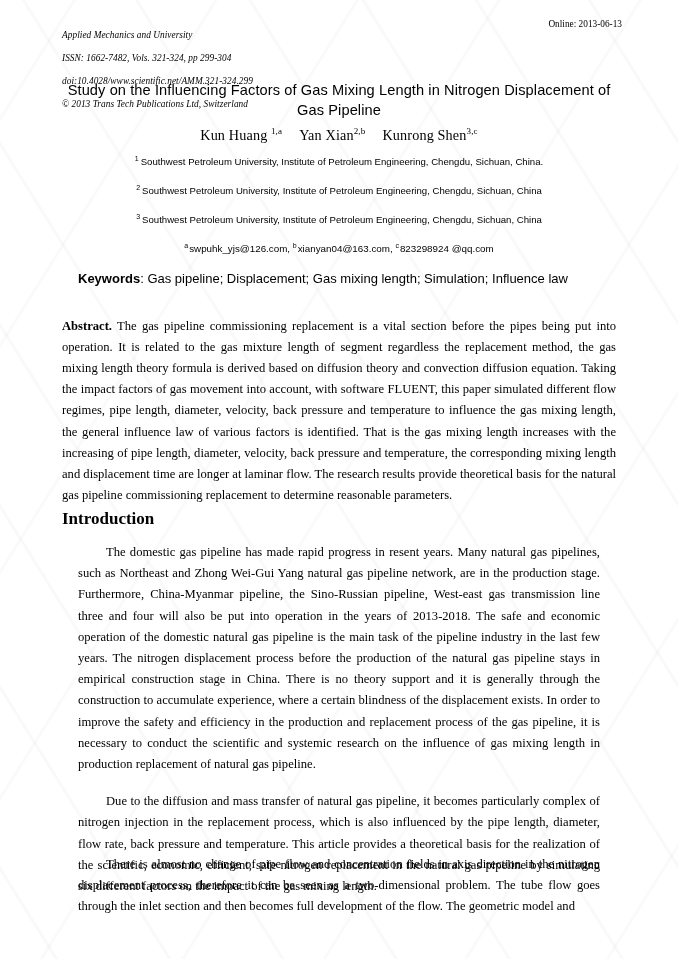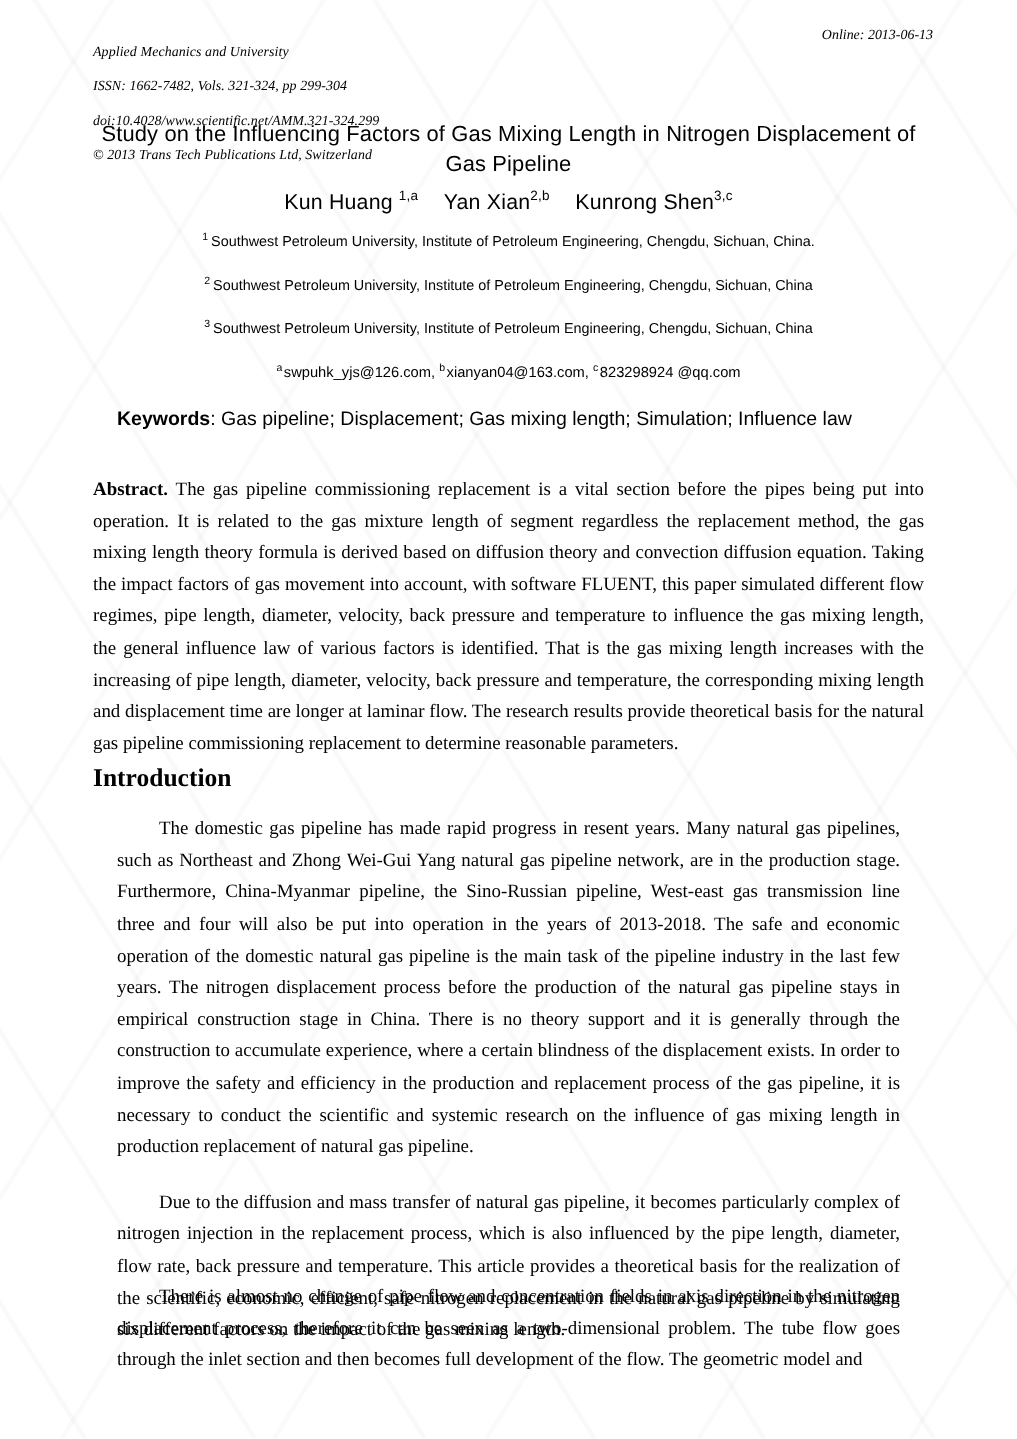--- a/index.html
+++ b/index.html
@@ -64,21 +64,20 @@
     font-style: italic;
     font-size: 9.3px;
     line-height: 11.4px;
     letter-spacing: 0.05px;
     white-space: pre-line;
   }
 
   .journal-header-left div { white-space: nowrap; }
 
   .journal-header-right {
-    font-style: italic;
     font-size: 9.3px;
     line-height: 11.4px;
     white-space: nowrap;
     margin-left: 16px;
   }
 
   
   .title-block {
     position: absolute;
     top: 81px;
@@ -90,21 +89,21 @@
   .paper-title {
     font-family: "Liberation Sans", "DejaVu Sans", sans-serif;
     font-weight: normal;
     font-size: 14.6px;
     line-height: 19.5px;
     letter-spacing: 0.1px;
     margin: 0;
   }
 
   .authors {
-    font-family: Liberation Sans, sans-serif;
+    font-family: Liberation Serif, serif;
     font-size: 14.2px;
     line-height: 19px;
     margin: 6px 0 0 0;
     letter-spacing: 0.15px;
   }
 
   .author { white-space: nowrap; }
   .author + .author { margin-left: 17px; }
 
   .author sup {

